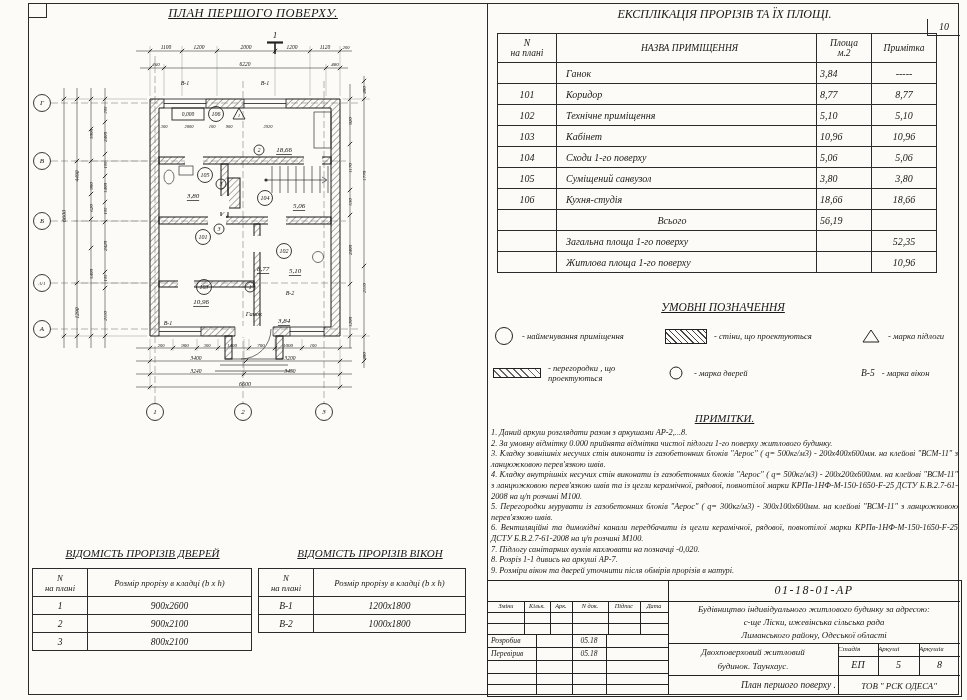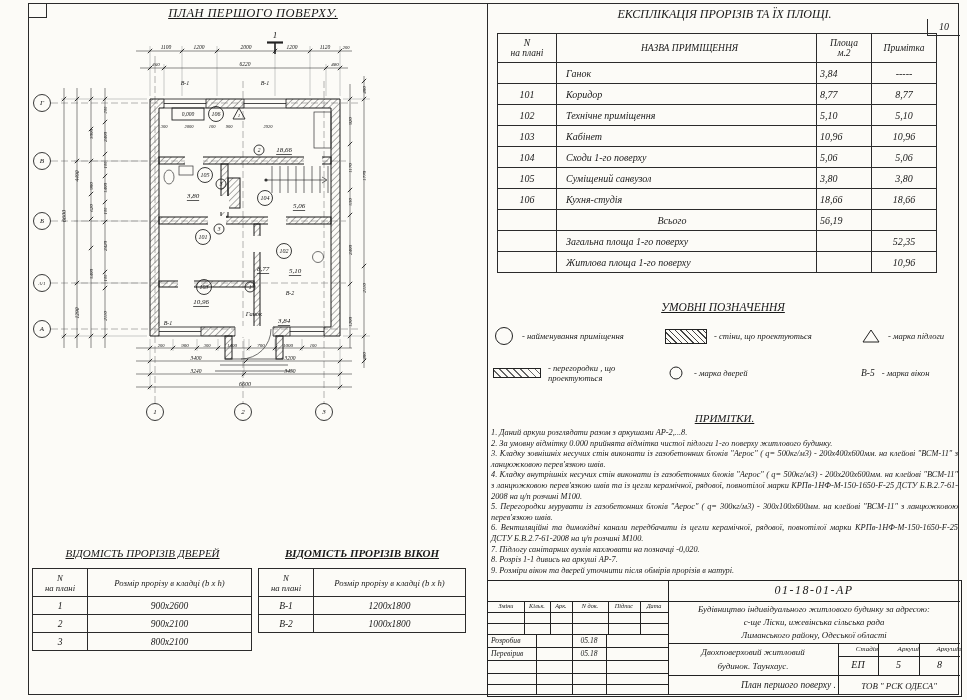--- a/index.html
+++ b/index.html
@@ -51,42 +51,42 @@
   .win-mark{font-size:9.5px;flex:none;}
 
   
   .notes{position:absolute;left:491px;top:412px;width:467px;font-style:italic;}
   .notes-title{text-align:center;font-size:11px;text-decoration:underline;margin-bottom:4px;}
   .note-item{font-size:8.3px;line-height:1.28;text-align:justify;}
 
   
   .tbl-title{position:absolute;font-style:italic;font-size:11px;text-decoration:underline;text-align:center;}
   .tbl-title.door{left:30px;top:547px;width:225px;}
-  .tbl-title.win{left:256px;top:547px;width:212px;font-weight:bold;}
+  .tbl-title.win{left:264px;top:547px;width:212px;}
   table.open{position:absolute;top:568px;border-collapse:collapse;font-style:italic;table-layout:fixed;}
   table.open.door{left:32px;width:220px;}
   table.open.win{left:258px;width:208px;}
   table.open th,table.open td{border:1px solid #2b2b2b;font-weight:normal;padding:0 3px;}
   table.open th{font-size:8.7px;height:27px;}
   table.open td{font-size:9.5px;height:17px;text-align:center;}
   .o-num{width:48px;text-align:center;}
 
   
   .titleblock{position:absolute;left:487px;top:580px;width:475px;height:117px;border:1.5px solid #222;
               box-sizing:border-box;font-style:italic;}
   .tb-line{position:absolute;background:#222;}
   .tb-line.h{height:1px;}
   .tb-line.v{width:1px;}
   .tb-doc{position:absolute;left:180px;top:2px;width:292px;text-align:center;font-size:12px;letter-spacing:1.5px;}
   .tb-addr{position:absolute;left:184px;top:22px;width:284px;text-align:center;font-size:8.8px;line-height:1.5;}
   .tb-rev{position:absolute;top:21px;font-size:6.2px;text-align:center;}
   .tb-role{position:absolute;left:3px;font-size:7.6px;}
   .tb-date{position:absolute;left:86px;width:30px;text-align:center;font-size:7.6px;}
   .tb-obj{position:absolute;left:182px;top:65px;width:166px;text-align:center;font-size:9px;line-height:1.55;}
-  .tb-sh{position:absolute;top:64px;text-align:right;font-size:7px;}
+  .tb-sh{position:absolute;top:64px;text-align:left;font-size:7px;}
   .tb-sv{position:absolute;top:78px;text-align:center;font-size:10px;}
   .tb-draw{position:absolute;left:182px;top:99px;width:166px;text-align:right;font-size:9.5px;}
   .tb-co{position:absolute;left:352px;top:100px;width:118px;text-align:center;font-size:8.8px;}
 </style>
 </head>
 <body>
 
 <div class="sheet">
   <div class="frame"></div>
   <div class="corner-box"></div>

